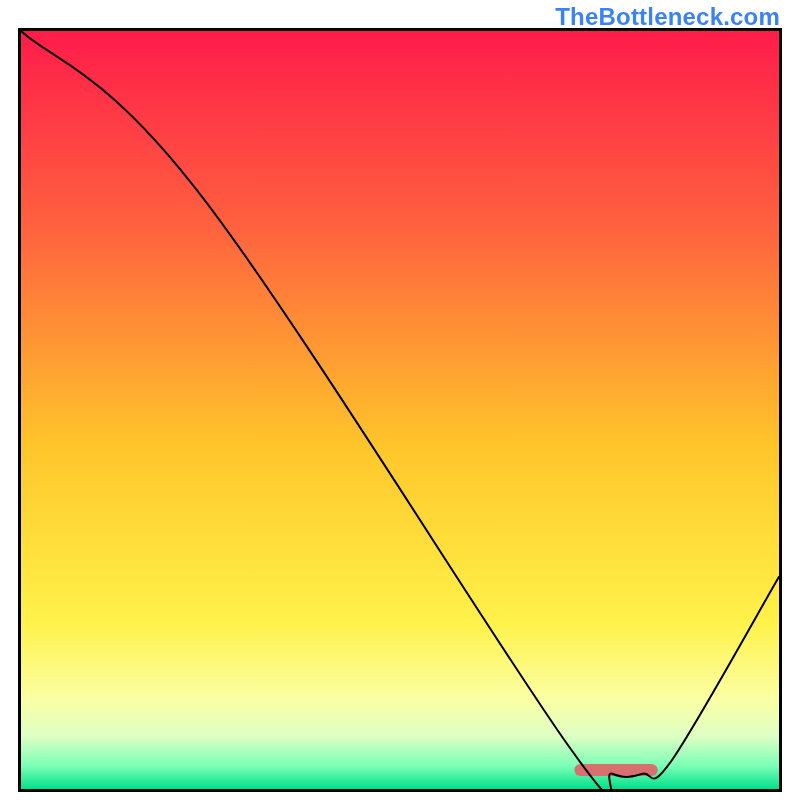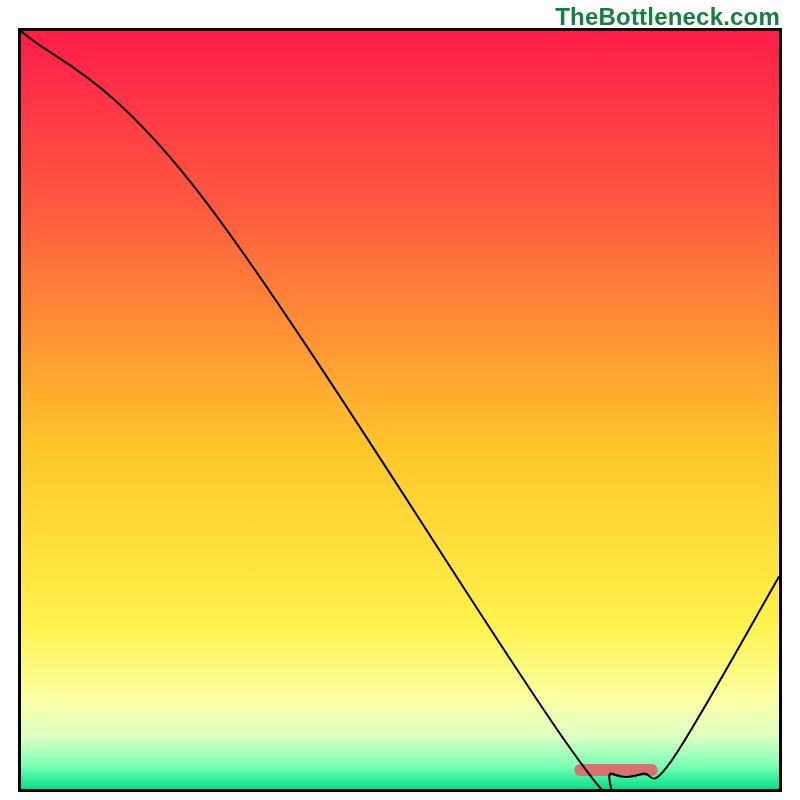--- a/index.html
+++ b/index.html
@@ -17,21 +17,21 @@
     width: 764px;
     height: 764px;
     box-sizing: border-box;
   }
   .watermark {
     position: absolute;
     top: 3px;
     right: 20px;
     font-size: 24px;
     font-weight: 600;
-    color: #15803d;
+    color: #3b82f6;
     letter-spacing: 0.2px;
   }
   svg {
     display: block;
   }
 </style>
 </head>
 <body>
 
 <div class="watermark">TheBottleneck.com</div>

